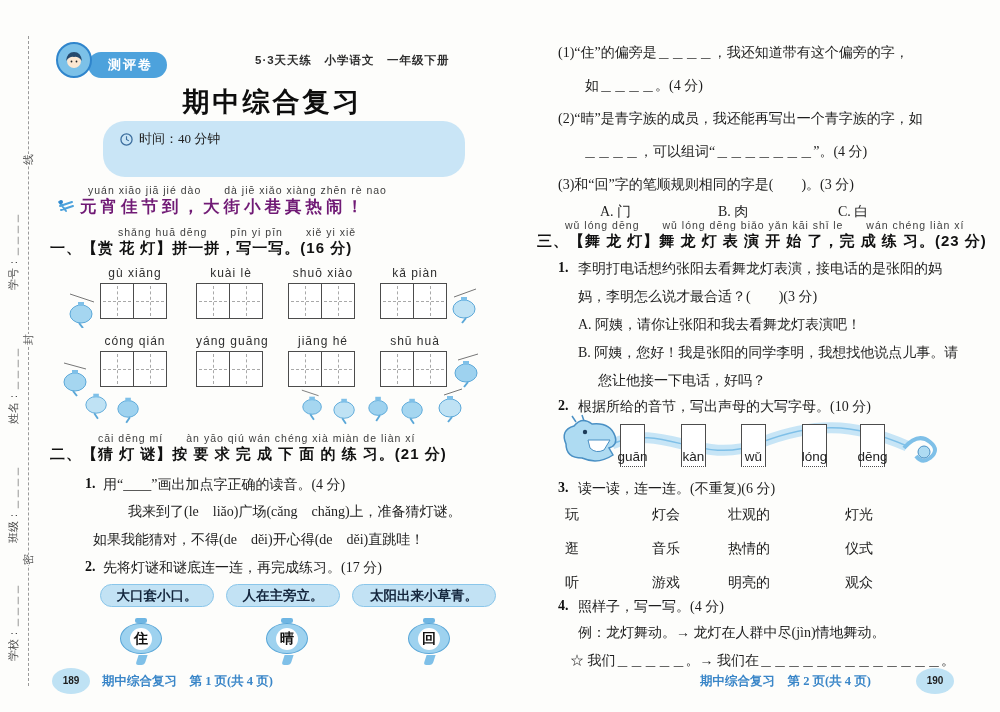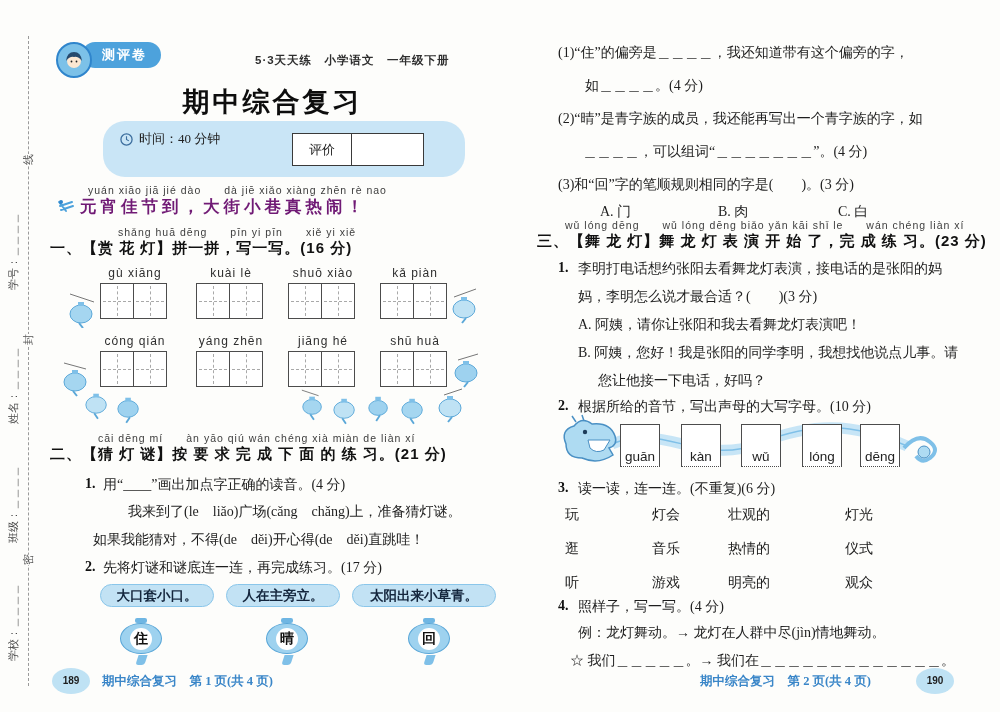--- a/index.html
+++ b/index.html
@@ -47,21 +47,21 @@
   .pagenum{background:#bfe2f4;border-radius:50%;width:38px;height:26px;line-height:26px;text-align:center;
            font-weight:bold;color:#1d1d1d;font-size:10px;}
   .foot-text{font-family:"Liberation Serif",serif;font-weight:bold;color:#3a86c8;font-size:12.5px;white-space:nowrap;}
   
   .m-field{position:absolute;left:-46px;width:118px;text-align:center;font-size:11px;color:#4a4a4a;
            transform:rotate(-90deg);white-space:nowrap;font-family:"Liberation Serif",serif;}
   .m-seal{position:absolute;left:23px;font-size:11px;color:#555;transform:rotate(-90deg);background:#fdfdfb;
           font-family:"Liberation Serif",serif;padding:2px 0;}
   .m-line{position:absolute;left:28px;top:36px;height:650px;border-left:1.5px dashed #9a9a9a;}
   
-  .syl-box{position:absolute;width:40px;height:43px;background:#fff;border:1.5px solid #4c4c4c;
+  .syl-box{position:absolute;width:25px;height:43px;background:#fff;border:1.5px solid #4c4c4c;
            display:flex;align-items:flex-end;justify-content:center;font-size:13.5px;color:#222;
            padding-bottom:2px;box-sizing:border-box;border-bottom-style:dotted;}
   .match-col div{height:34px;font-family:"Liberation Serif",serif;font-size:14px;color:#1c1c1c;white-space:nowrap;}
   .deco{position:absolute;pointer-events:none;}
 </style>
 </head>
 <body>
 
 <div id="screen">
 
@@ -71,21 +71,21 @@
     <div class="m-field" style="top:378px">姓名：＿＿＿＿</div>
     <div class="m-field" style="top:497px">班级：＿＿＿＿</div>
     <div class="m-field" style="top:615px">学校：＿＿＿＿</div>
     <div class="m-seal" style="top:150px">线</div>
     <div class="m-seal" style="top:330px">封</div>
     <div class="m-seal" style="top:550px">密</div>
   </div>
 
   <div>
 
-    <div class="abs" style="left:56px;top:42px;display:flex;align-items:flex-start;">
+    <div class="abs" style="left:56px;top:42px;display:flex;align-items:flex-end;gap:6px;">
       <div class="badge-avatar" style="position:relative;z-index:2;">
         <svg width="22" height="22" viewBox="0 0 22 22">
           <circle cx="11" cy="12" r="7" fill="#fde8d2"></circle>
           <path d="M3 12 Q4 3 11 3 Q18 3 19 12 Q15 7 11 8 Q7 7 3 12Z" fill="#274a6d"></path>
           <circle cx="8.5" cy="12.5" r="0.9" fill="#222"></circle>
             <circle cx="13.5" cy="12.5" r="0.9" fill="#222"></circle>
         </svg>
       </div>
       <div class="badge-pill" style="margin-left:-10px;">测评卷</div>
     </div>
@@ -95,24 +95,20 @@
     <div class="abs kai" style="left:85px;top:84px;width:375px;text-align:center;font-size:27px;font-weight:bold;color:#0d0d0d;letter-spacing:3px;">期中综合复习</div>
 
     <div class="abs info-box" style="left:103px;top:121px;width:362px;height:56px;">
       <div class="info-line abs" style="left:17px;top:9px;">
         <svg width="13" height="13" viewBox="0 0 14 14">
           <circle cx="7" cy="7" r="6" fill="none" stroke="#3c6e9e" stroke-width="1.4"></circle>
           <path d="M7 3.5 L7 7 L9.5 8.5" fill="none" stroke="#3c6e9e" stroke-width="1.2"></path>
         </svg>
         <span>时间：40 分钟</span>
       </div>
-      <div class="eval-box abs" style="left:189px;top:12px;width:130px;height:31px;">
-        <div class="eval-cell-label">评价</div>
-        <div style="flex:1;"></div>
-      </div>
     </div>
 
     <div class="abs pinyin" style="left:88px;top:184px;">yuán xiāo jiā jié dào　　dà jiē xiǎo xiàng zhēn rè nao</div>
     <svg class="abs" style="left:57px;top:198px;" width="18" height="16" viewBox="0 0 18 16">
       <path d="M3 8 L15 4 M4 12 L16 8 M2 4 L9 13" stroke="#4da2dc" stroke-width="2" stroke-linecap="round"></path>
       <circle cx="4" cy="4" r="2" fill="#2f85cc"></circle>
     </svg>
     <div class="abs blue-bold" style="left:80px;top:196px;font-size:16.5px;letter-spacing:4px;white-space:nowrap;">元宵佳节到，大街小巷真热闹！</div>
 
     <div class="abs pinyin" style="left:118px;top:226px;">shǎng huā dēng　　pīn yi pīn　　xiě yi xiě</div>
@@ -148,21 +144,21 @@
     </div>
 
     <div class="abs" style="left:100px;top:334px;width:70px;">
       <div class="wg-pinyin">cóng qián</div>
       <div class="wg-cells">
           <div class="tian"></div>
           <div class="tian"></div>
         </div>
     </div>
     <div class="abs" style="left:196px;top:334px;width:70px;">
-      <div class="wg-pinyin">yáng zhēn</div>
+      <div class="wg-pinyin">yáng guāng</div>
       <div class="wg-cells">
           <div class="tian"></div>
           <div class="tian"></div>
         </div>
     </div>
     <div class="abs" style="left:288px;top:334px;width:70px;">
       <div class="wg-pinyin">jiāng  hé</div>
       <div class="wg-cells">
           <div class="tian"></div>
           <div class="tian"></div>

